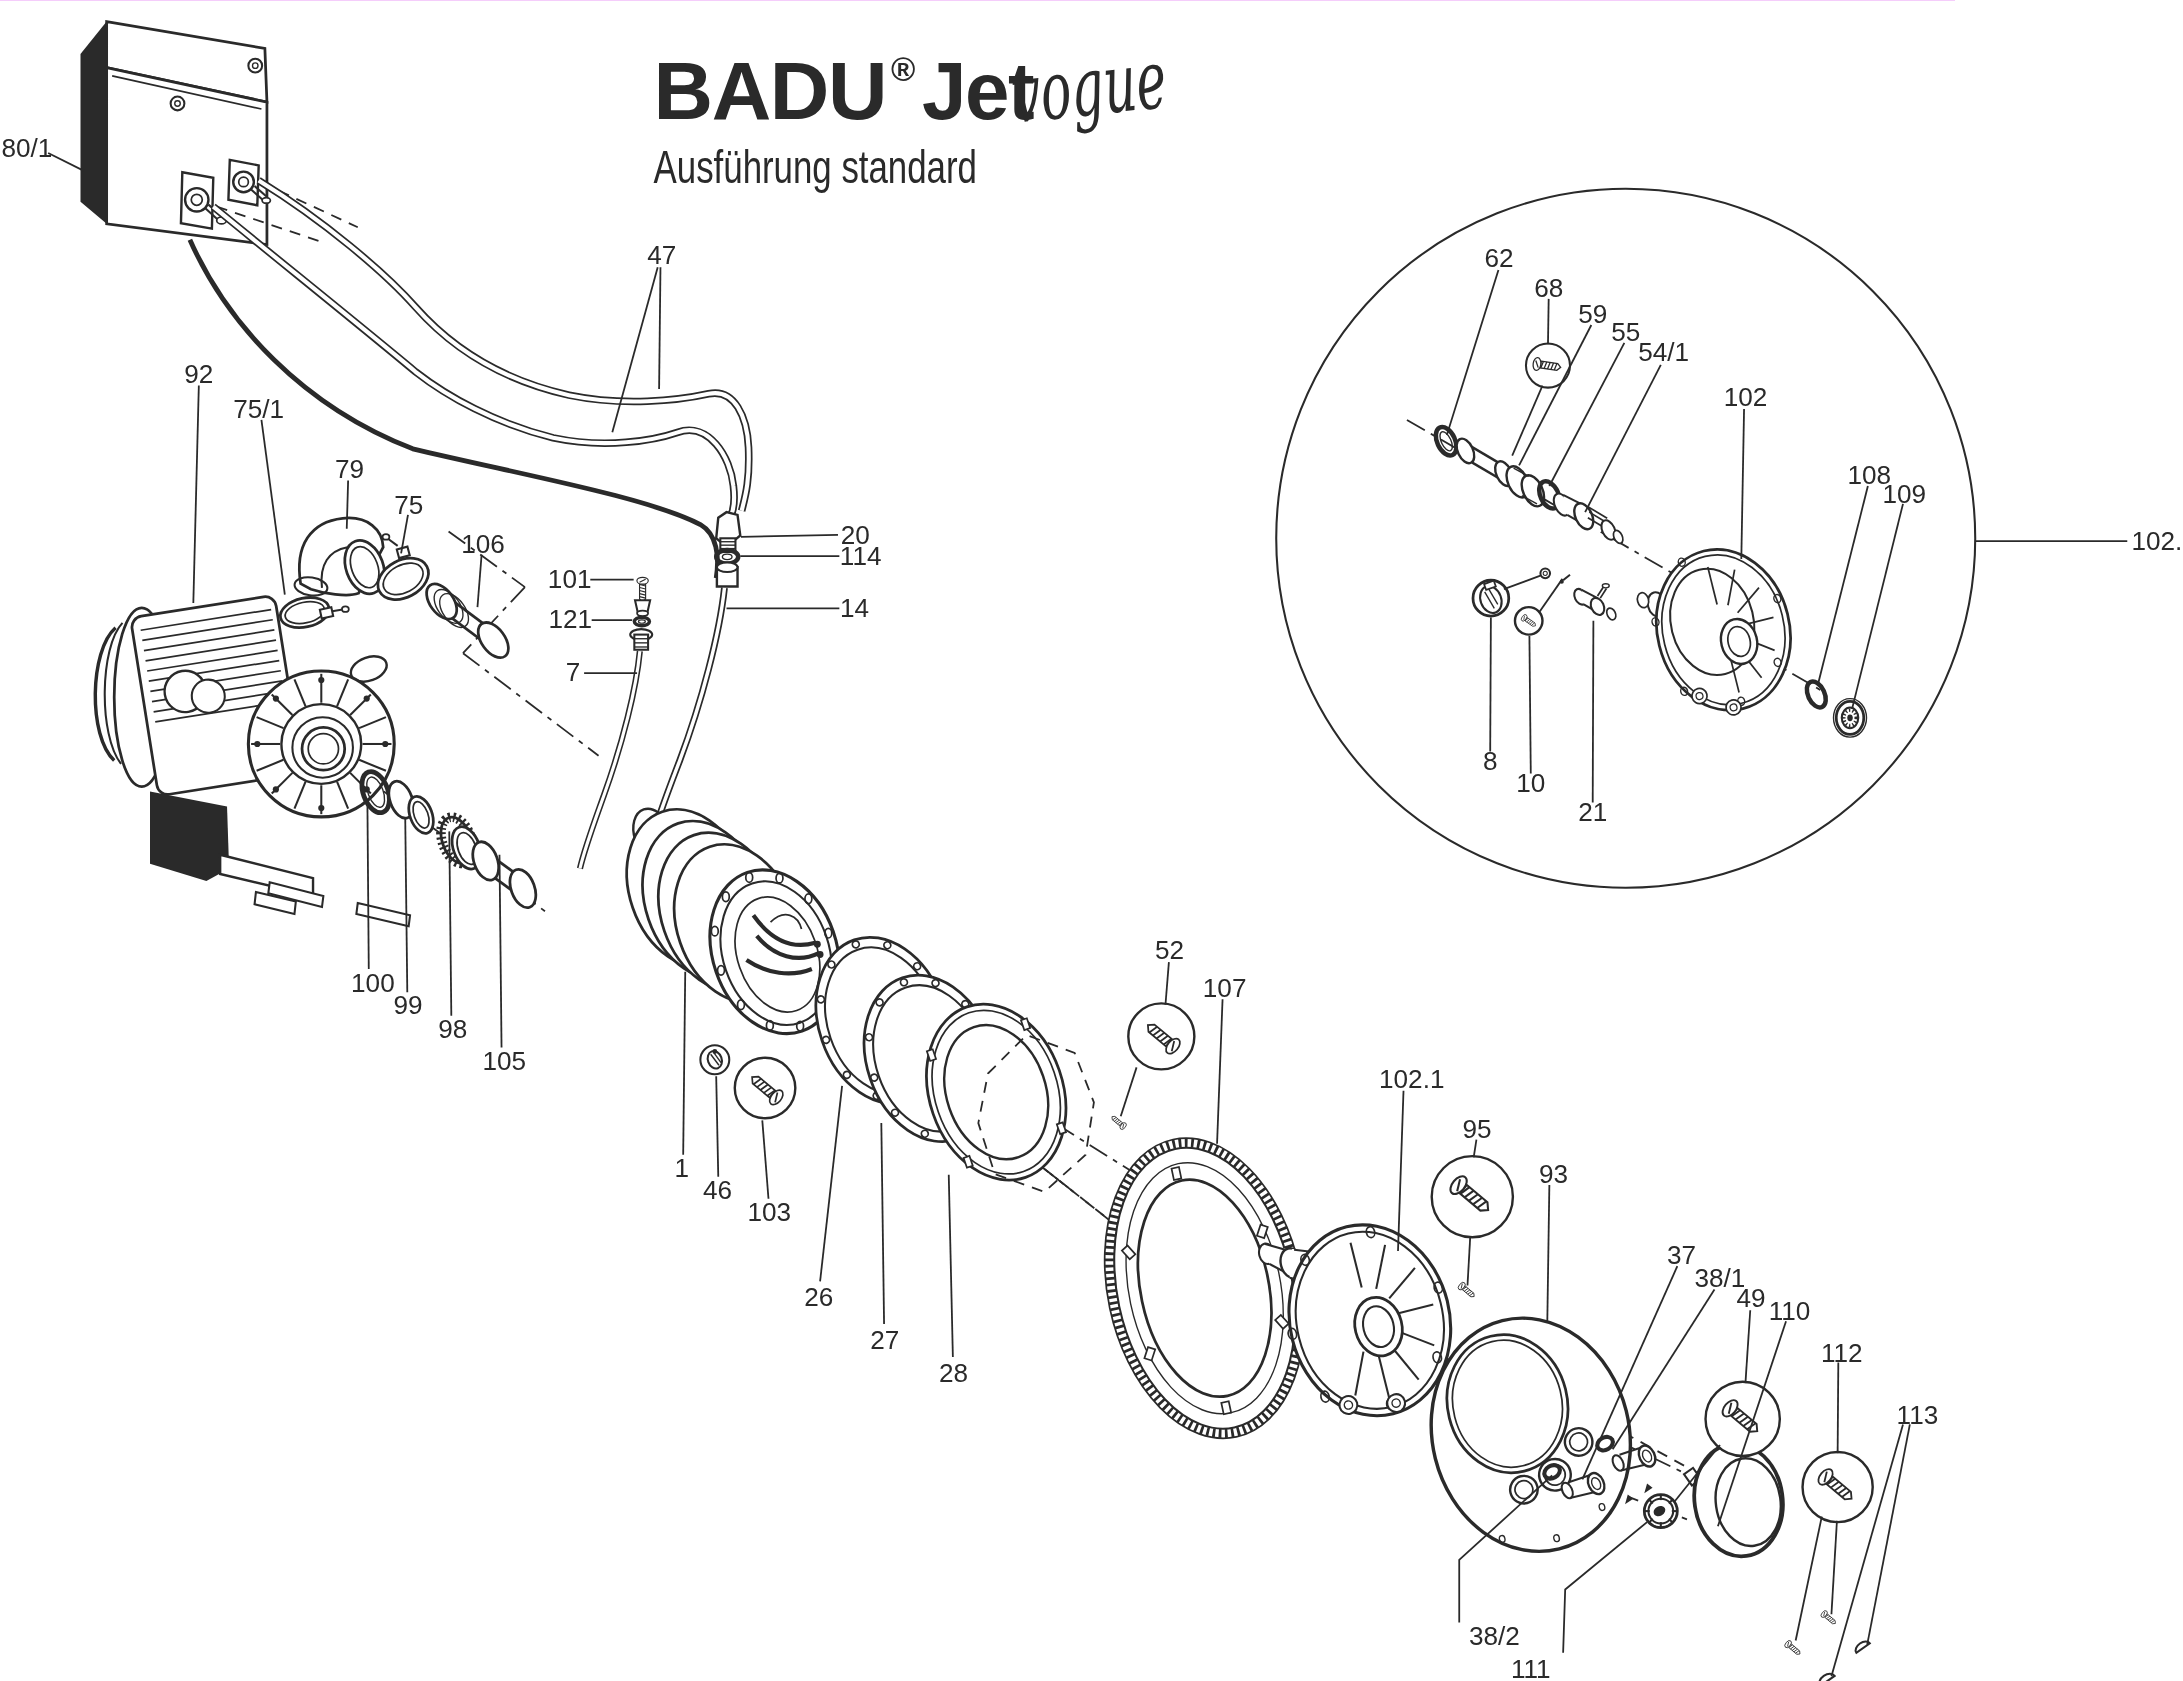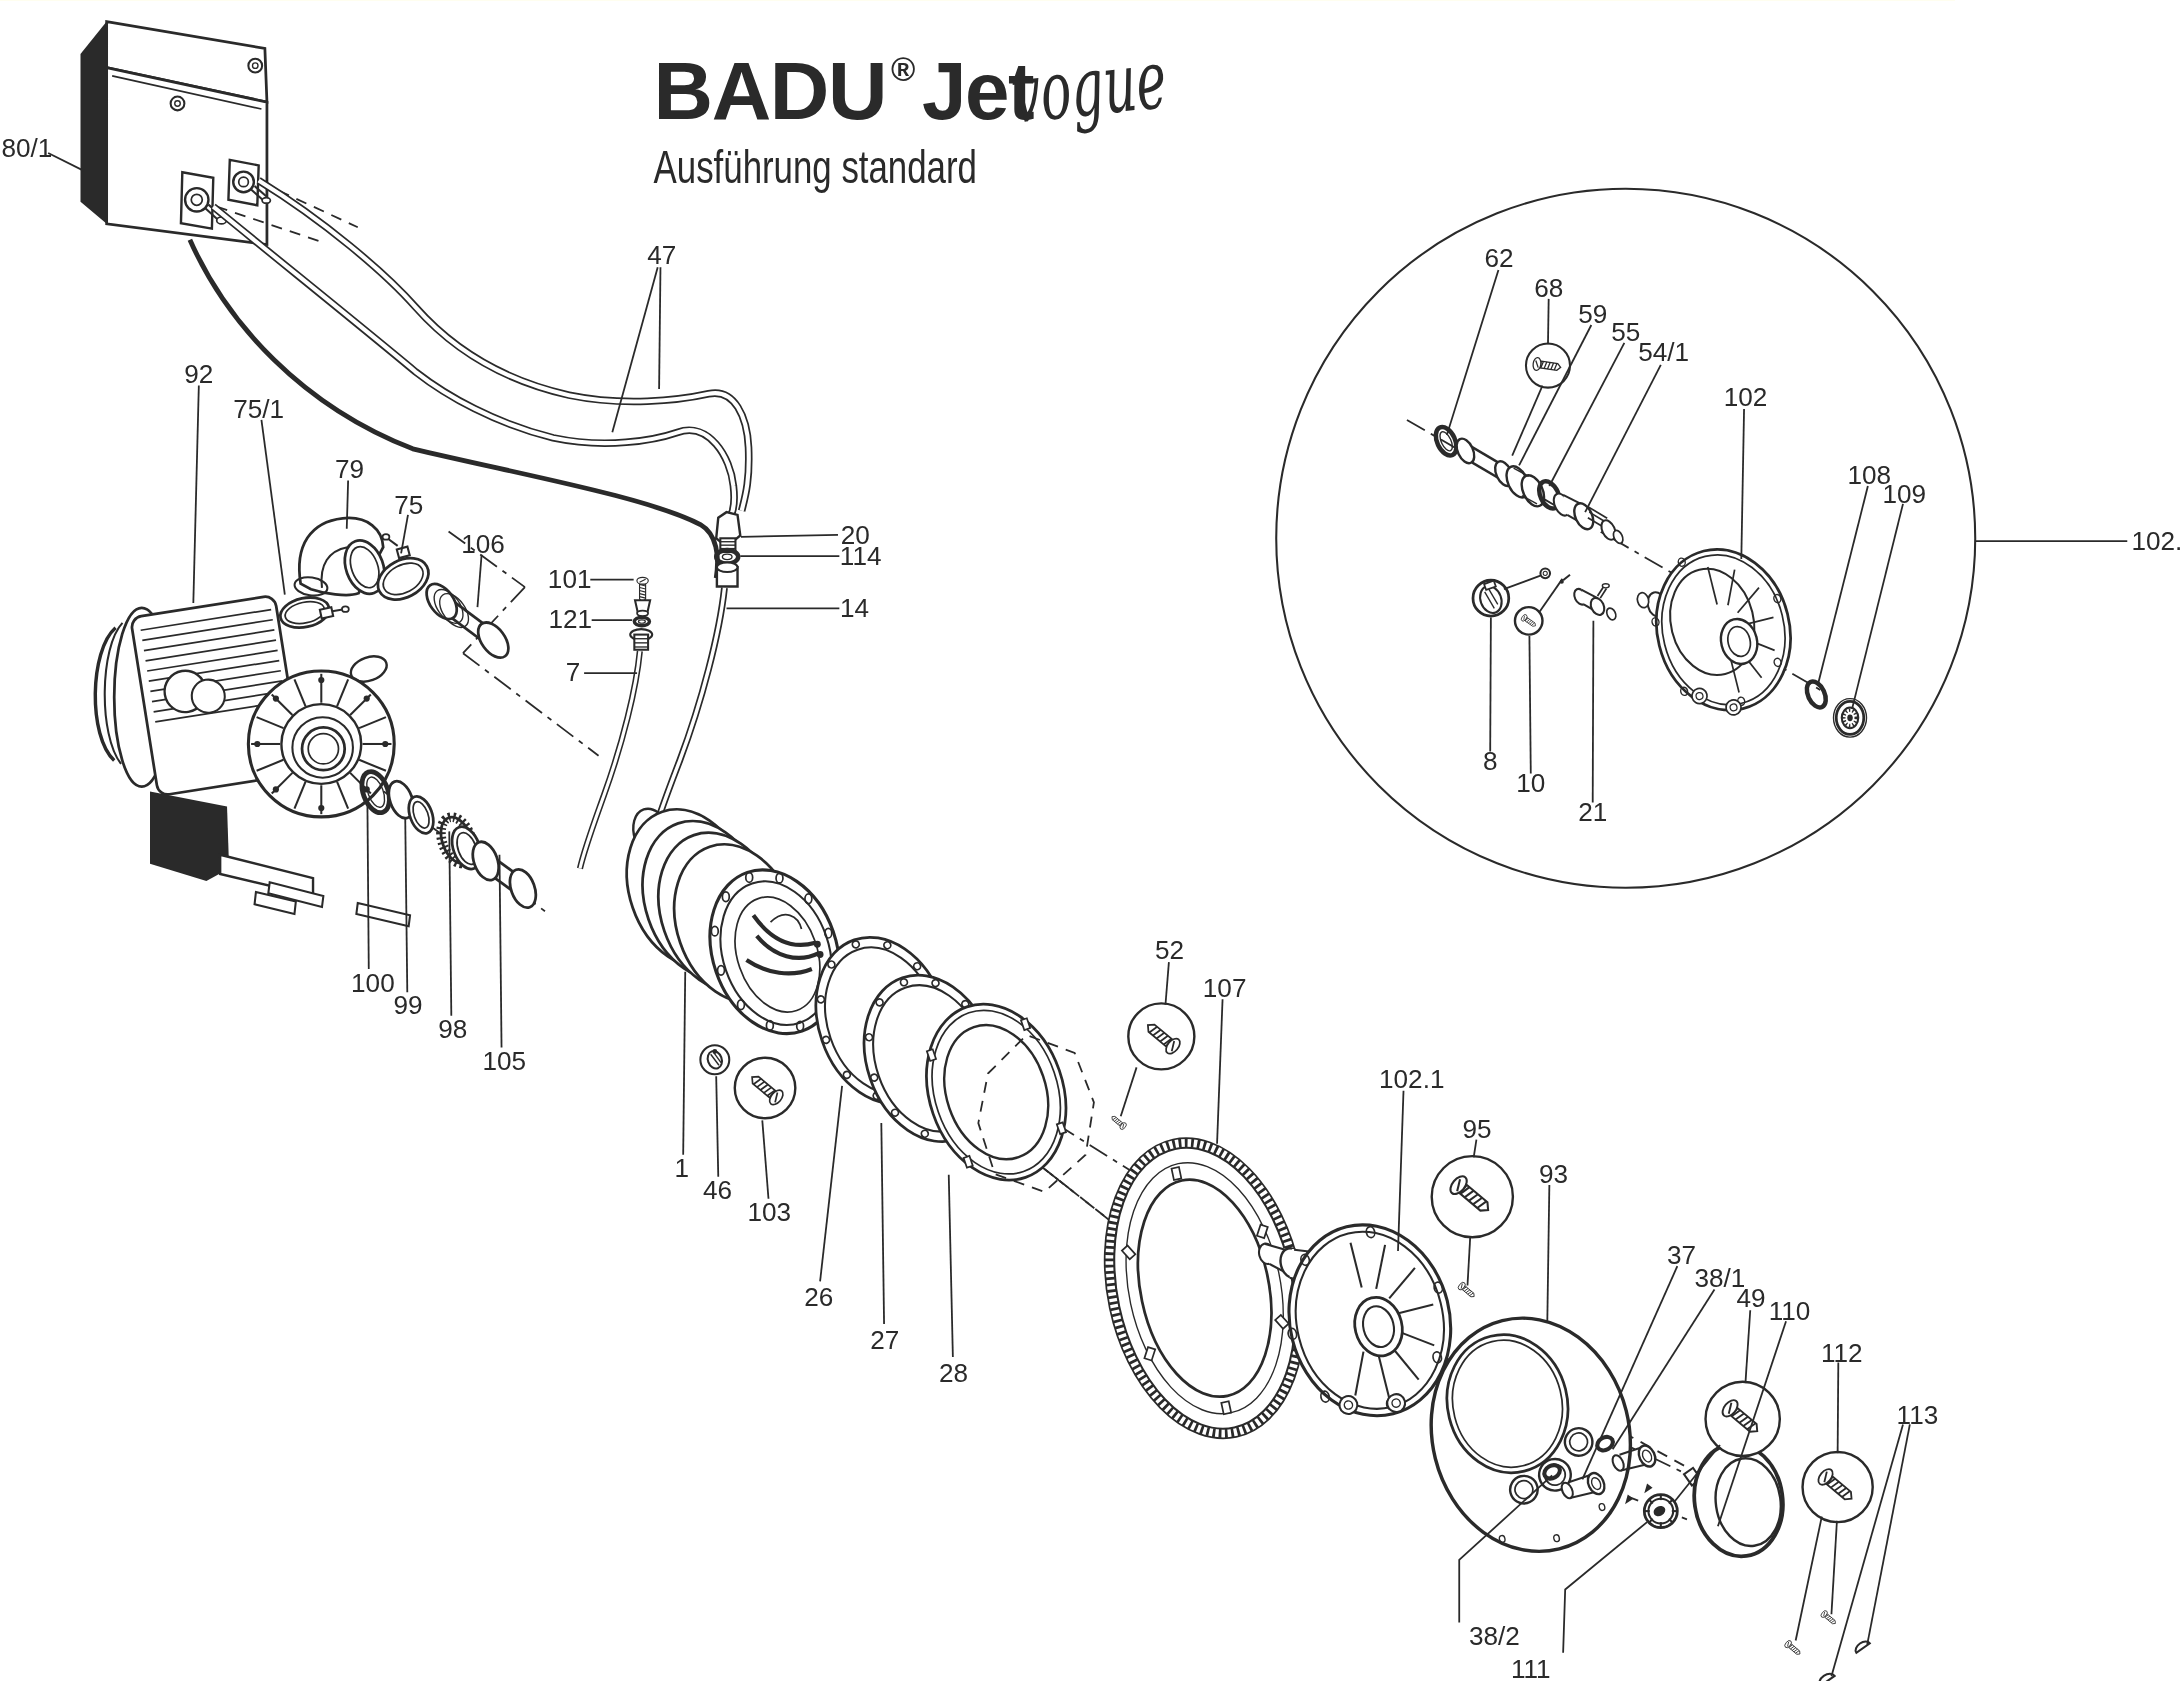--- a/index.html
+++ b/index.html
@@ -1,16 +1,16 @@
 <!DOCTYPE html>
 <html style="font-size:11px"><head>
 <meta charset="utf-8">
 <style>
   html,body{margin:0;padding:0;background:#fff;}
-  .stage{position:relative;width:1955px;height:1682px;background:#fef9c3;}
+  .stage{position:relative;width:1955px;height:1682px;background:#d946ef;}
   svg{display:block}
   .co{font:38px "Liberation Sans",sans-serif;fill:#2a2a2a;}
   .ttl-b{font:bold 118px "Liberation Sans",sans-serif;fill:#2a2a2a;letter-spacing:-2px;}
   .ttl-r{font:bold 48px "Liberation Sans",sans-serif;fill:#2a2a2a;}
   .ttl-s{font:italic 118px "DejaVu Serif",serif;fill:#2a2a2a;}
   .ttl-sub{font:68px "Liberation Sans",sans-serif;fill:#2a2a2a;}
   .ln{stroke:#2a2a2a;fill:none;}
   .w{fill:#fff;}
   .ink{fill:#2a2a2a;}
   .ld{stroke:#2a2a2a;stroke-width:2.6;fill:none;}

